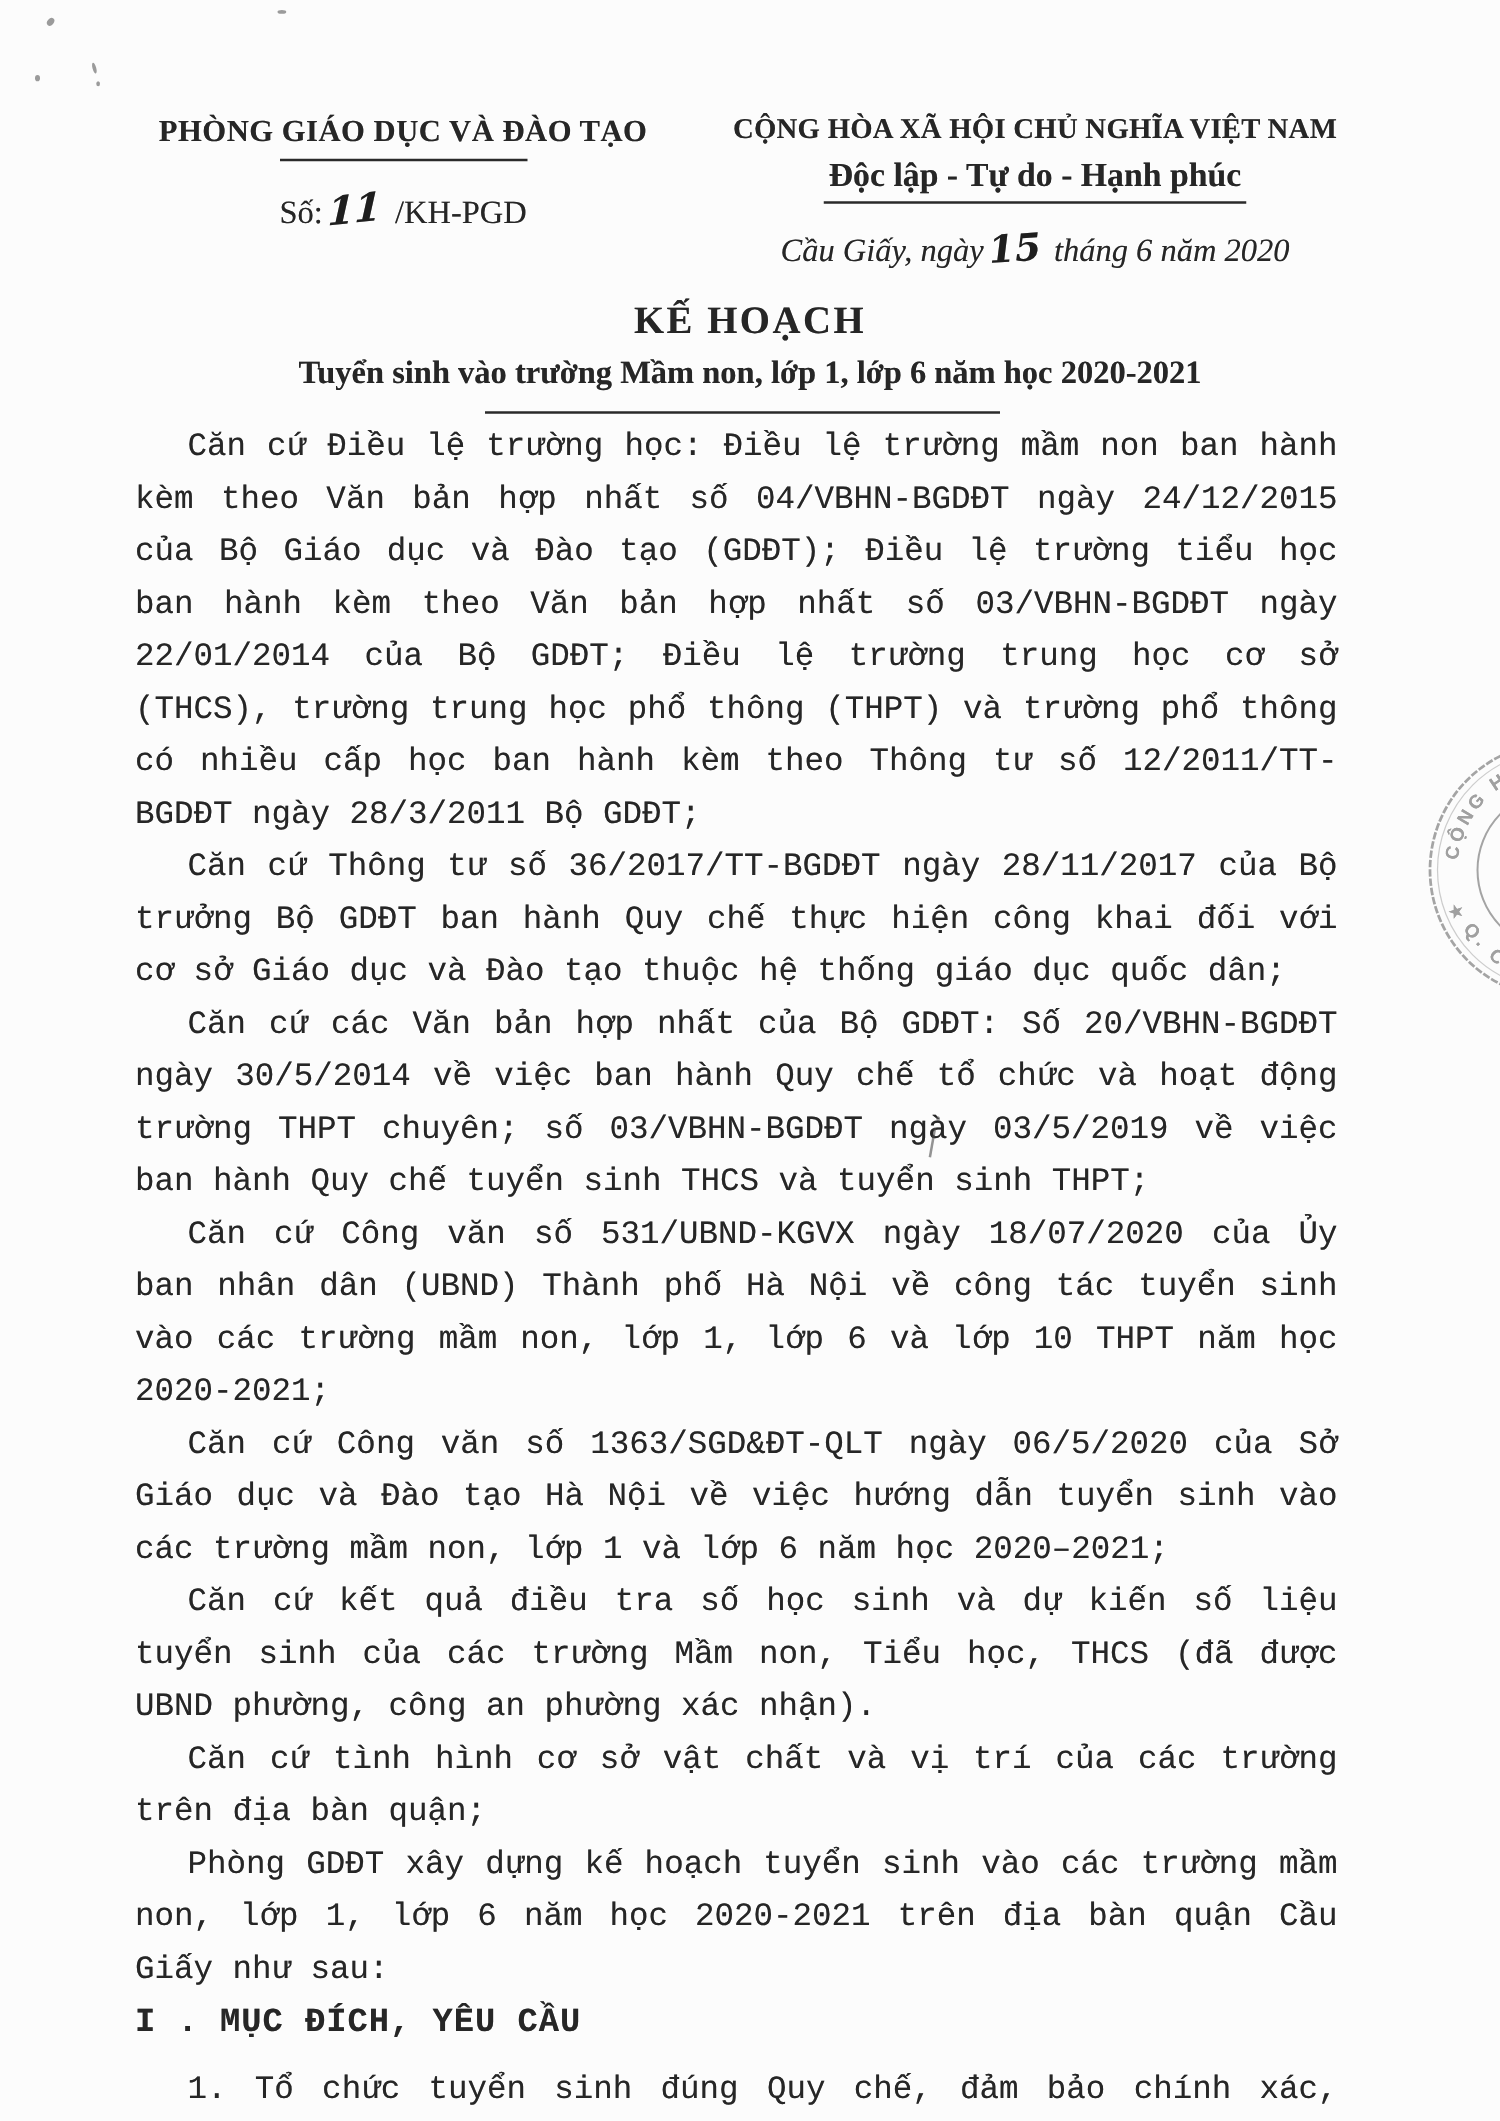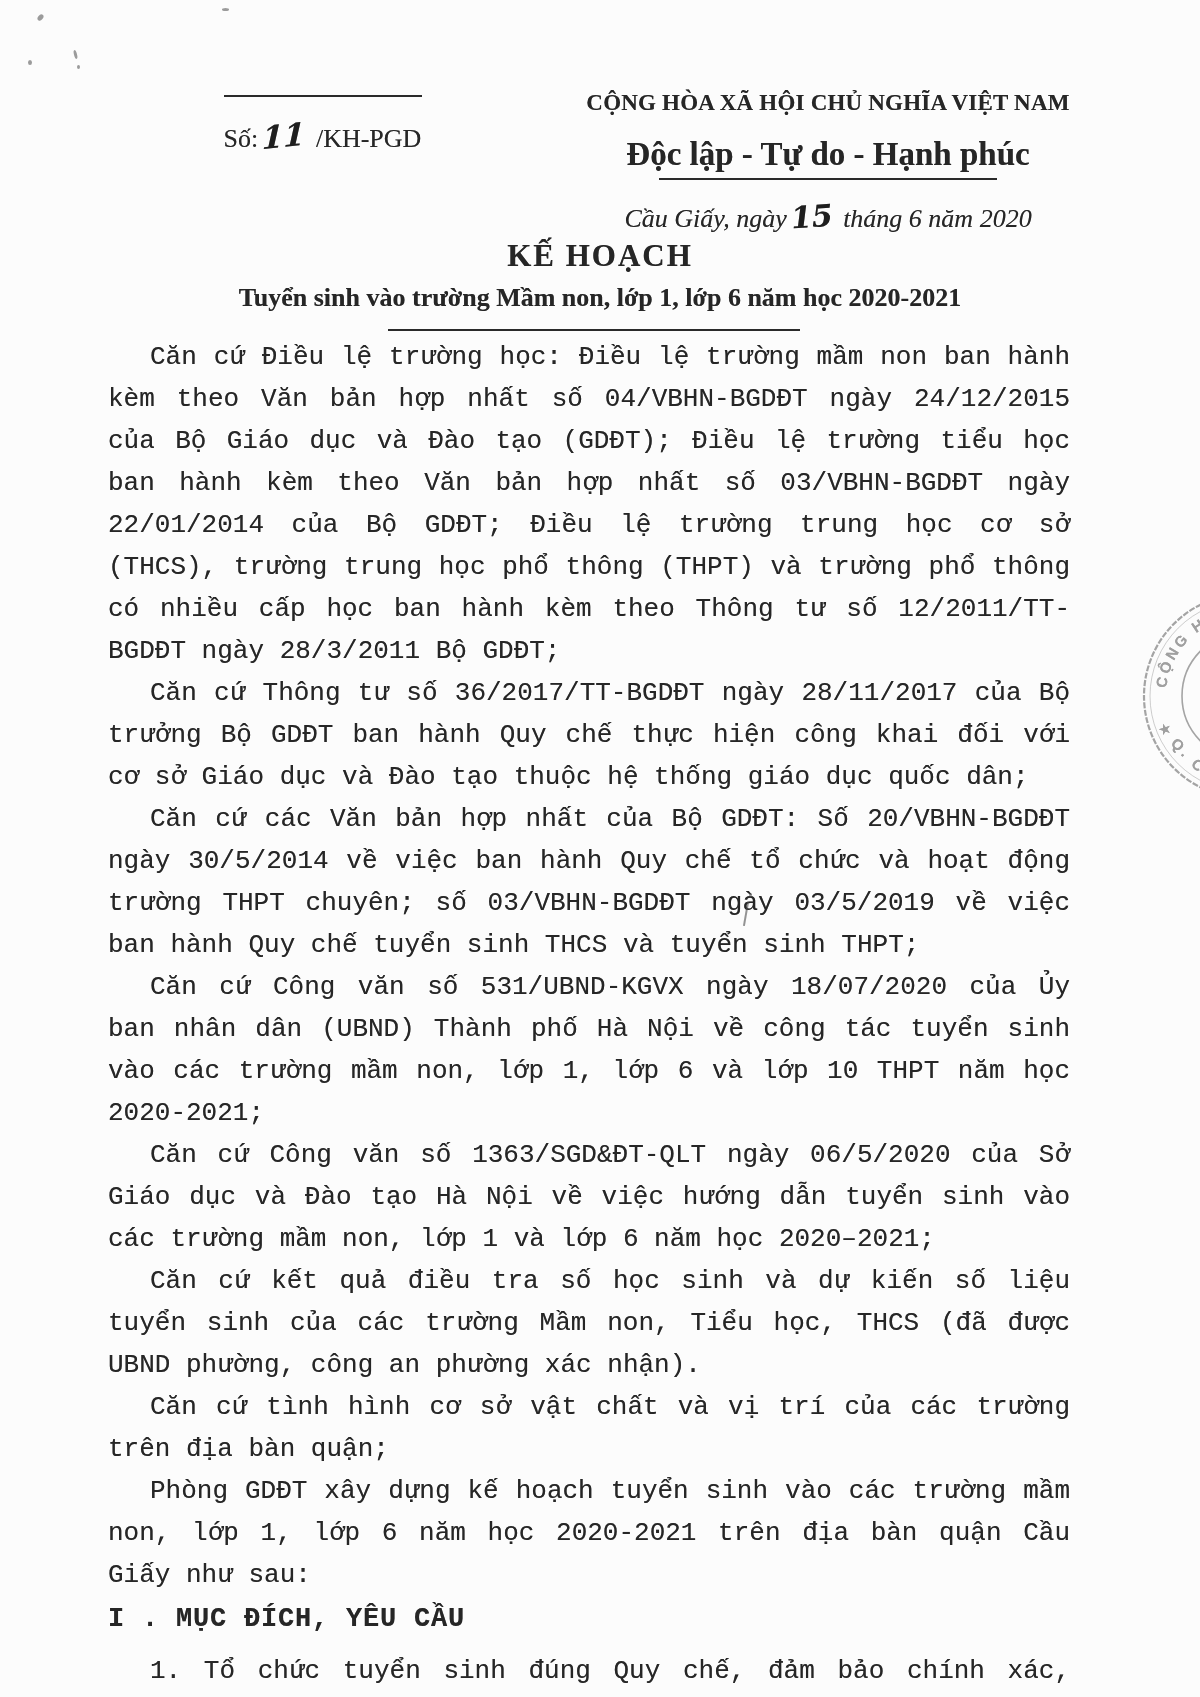--- a/index.html
+++ b/index.html
@@ -31,21 +31,21 @@
     transform:rotate(-6deg) skewX(-8deg);
     font-size:31px; line-height:1; padding:0 4px;
     color:#1e1e1e;
   }
 
   .hdr-right{
     position:absolute; left:578px; top:90px; width:500px;
     text-align:center;
   }
   .hdr-right .l1{ font-size:23px; font-weight:bold; letter-spacing:.2px; }
-  .hdr-right .l2{ font-size:33px; font-weight:bold; margin-top:20px; }
+  .hdr-right .l2{ font-size:27px; font-weight:bold; margin-top:9px; }
   .hdr-right .rule{ width:338px; height:0; border-bottom:2.4px solid #2a2a2a; margin:5px auto 0 auto; }
   .dateline{ margin-top:22px; font-size:26px; font-style:italic; }
   .dateline .hand{ transform:rotate(-4deg); font-size:30px; }
 
   
   .title{
     position:absolute; left:0; top:238px; width:1200px;
     text-align:center; font-size:31px; font-weight:bold; letter-spacing:2px;
   }
   .subtitle{
@@ -94,20 +94,21 @@
 
 <div class="page ink">
 
   <div class="speck" style="left:38px;top:14px;width:5px;height:7px;transform:rotate(40deg);"></div>
   <div class="speck" style="left:28px;top:60px;width:4px;height:5px;"></div>
   <div class="speck" style="left:74px;top:50px;width:3px;height:9px;transform:rotate(-15deg);"></div>
   <div class="speck" style="left:77px;top:65px;width:3px;height:4px;"></div>
   <div class="speck" style="left:222px;top:8px;width:7px;height:3px;"></div>
 
   <div class="hdr-left">
+    <div class="l2">PHÒNG GIÁO DỤC VÀ ĐÀO TẠO</div>
     <div class="rule"></div>
     <div class="doc-number">
       <span>Số:</span><span class="hand">11</span>
       <span>/KH-PGD</span>
     </div>
   </div>
 
   <div class="hdr-right">
     <div class="l1">CỘNG HÒA XÃ HỘI CHỦ NGHĨA VIỆT NAM</div>
     <div class="l2">Độc lập - Tự do - Hạnh phúc</div>

